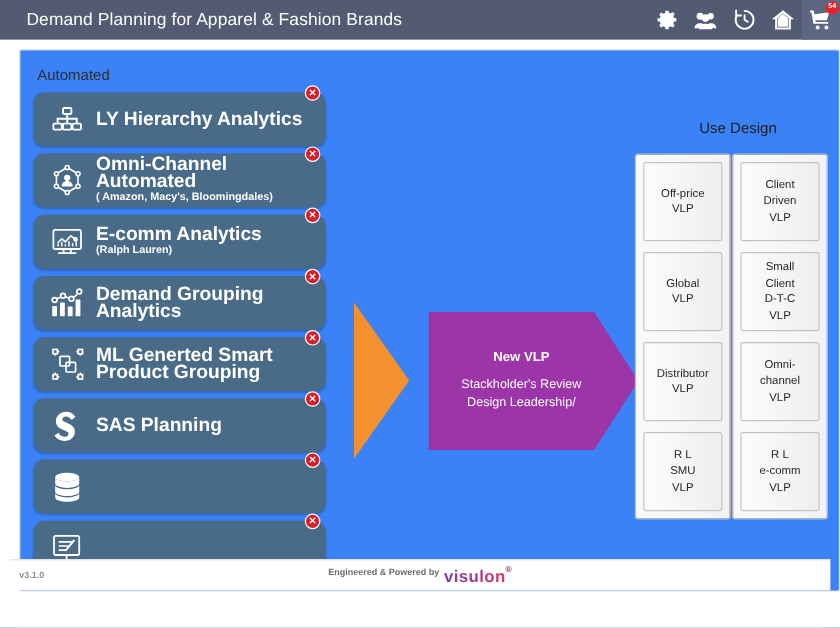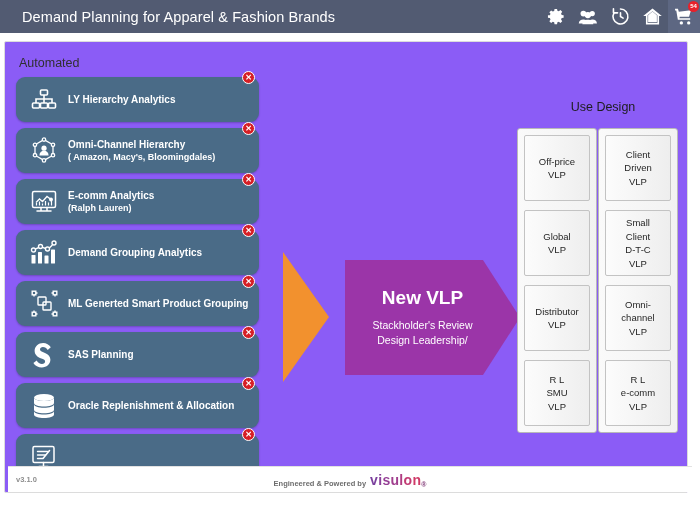--- a/index.html
+++ b/index.html
@@ -63,25 +63,25 @@
     height: 11px;
     border-radius: 6px;
     text-align: center;
     font-weight: bold;
     padding: 0 1px;
   }
 
   
   .panel {
     position: absolute;
-    left: 4px;
+    left: 16px;
     top: 41px;
     width: 684px;
     height: 452px;
-    background: #8b5cf6;
+    background: #3b82f6;
     border: 1px solid #dcdcdc;
     border-radius: 2px;
   }
 
   .section-label {
     position: absolute;
     left: 14px;
     top: 14px;
     font-size: 12.5px;
     color: #2f2f2f;
@@ -112,21 +112,21 @@
     height: 38px;
     display: flex;
     align-items: center;
     justify-content: center;
     color: #ffffff;
   }
   .card-icon svg { display:block; }
   .card-text { padding-left: 5px; padding-right: 8px; }
   .card-title {
     color: #ffffff;
-    font-size: 10px;
+    font-size: 16px;
     font-weight: bold;
     line-height: 13.5px;
   }
   .card-sub {
     color: #ffffff;
     font-size: 9px;
     font-weight: bold;
     line-height: 12px;
     margin-top: 0;
   }
@@ -170,21 +170,21 @@
     width: 155px;
     height: 115px;
     display: flex;
     flex-direction: column;
     align-items: center;
     justify-content: center;
     pointer-events: none;
   }
   .pc-title {
     color: #ffffff;
-    font-size: 19px;
+    font-size: 11px;
     font-weight: bold;
     margin-bottom: 9px;
   }
   .pc-sub {
     color: #ffffff;
     font-size: 10.5px;
     line-height: 15px;
     text-align: center;
   }
 
@@ -247,21 +247,21 @@
     top: 8px;
     font-size: 7.5px;
     color: #8e8e8e;
   }
   .footer-brand {
     position: absolute;
     left: 50%;
     transform: translateX(-50%);
     top: 5px;
     display: flex;
-    align-items: flex-end;
+    align-items: flex-start;
   }
   .fb-label {
     font-size: 7.5px;
     color: #6d6d6d;
     margin-right: 4px;
   }
   .fb-logo {
     font-size: 14px;
     letter-spacing: .3px;
   }
@@ -351,21 +351,21 @@
             <circle cx="23" cy="7.8" r="1.7" fill="#4a6b87"></circle>
             <circle cx="23" cy="18.2" r="1.7" fill="#4a6b87"></circle>
             <circle cx="14" cy="23.4" r="1.7" fill="#4a6b87"></circle>
             <circle cx="5" cy="18.2" r="1.7" fill="#4a6b87"></circle>
             <circle cx="5" cy="7.8" r="1.7" fill="#4a6b87"></circle>
             <circle cx="14" cy="11.2" r="2.6" fill="#ffffff" stroke="none"></circle>
             <path d="M9.4 18.4c0-2.8 2-4.6 4.6-4.6s4.6 1.8 4.6 4.6" fill="#ffffff" stroke="none"></path>
           </svg>
         </div>
         <div class="card-text">
-          <div class="card-title">Omni-Channel Hierarchy</div>
+          <div class="card-title">Omni-Channel Automated</div>
           <div class="card-sub">( Amazon, Macy's, Bloomingdales)</div>
         </div>
         <div class="card-close">✕</div>
       </div>
 
       <div class="card">
         <div class="card-icon">
           <svg width="28" height="26" viewBox="0 0 28 26" fill="none" stroke="#ffffff" stroke-width="1.5">
             <rect x="2.5" y="2.5" width="23" height="16" rx="1.5"></rect>
             <path d="M11 18.5v3.5h6v-3.5M7 22h14" stroke-linecap="round"></path>
@@ -433,23 +433,20 @@
 
       <div class="card">
         <div class="card-icon">
           <svg width="26" height="28" viewBox="0 0 26 28" fill="#ffffff">
             <ellipse cx="13" cy="5.5" rx="10" ry="3.6"></ellipse>
             <path d="M3 5.5v5.5c0 2 4.5 3.6 10 3.6s10-1.6 10-3.6V5.5c0 2-4.5 3.6-10 3.6S3 7.5 3 5.5z"></path>
             <path d="M3 12.2v5.5c0 2 4.5 3.6 10 3.6s10-1.6 10-3.6v-5.5c0 2-4.5 3.6-10 3.6S3 14.2 3 12.2z"></path>
             <path d="M3 18.9v3.6c0 2 4.5 3.6 10 3.6s10-1.6 10-3.6v-3.6c0 2-4.5 3.6-10 3.6S3 20.9 3 18.9z"></path>
           </svg>
         </div>
-        <div class="card-text">
-          <div class="card-title">Oracle Replenishment &amp; Allocation</div>
-        </div>
         <div class="card-close">✕</div>
       </div>
 
       <div class="card">
         <div class="card-icon">
           <svg width="28" height="26" viewBox="0 0 28 26" fill="none" stroke="#ffffff" stroke-width="1.5">
             <rect x="3" y="2.5" width="21" height="16" rx="1.5"></rect>
             <path d="M13.5 18.5v4M9 22.5h9" stroke-linecap="round"></path>
             <path d="M7.5 7.5h10M7.5 11h8M7.5 14.5h5" stroke-linecap="round" stroke-width="1.4"></path>
             <path d="M13 14.5l6.5-8" stroke-width="1.6" stroke-linecap="round"></path>

